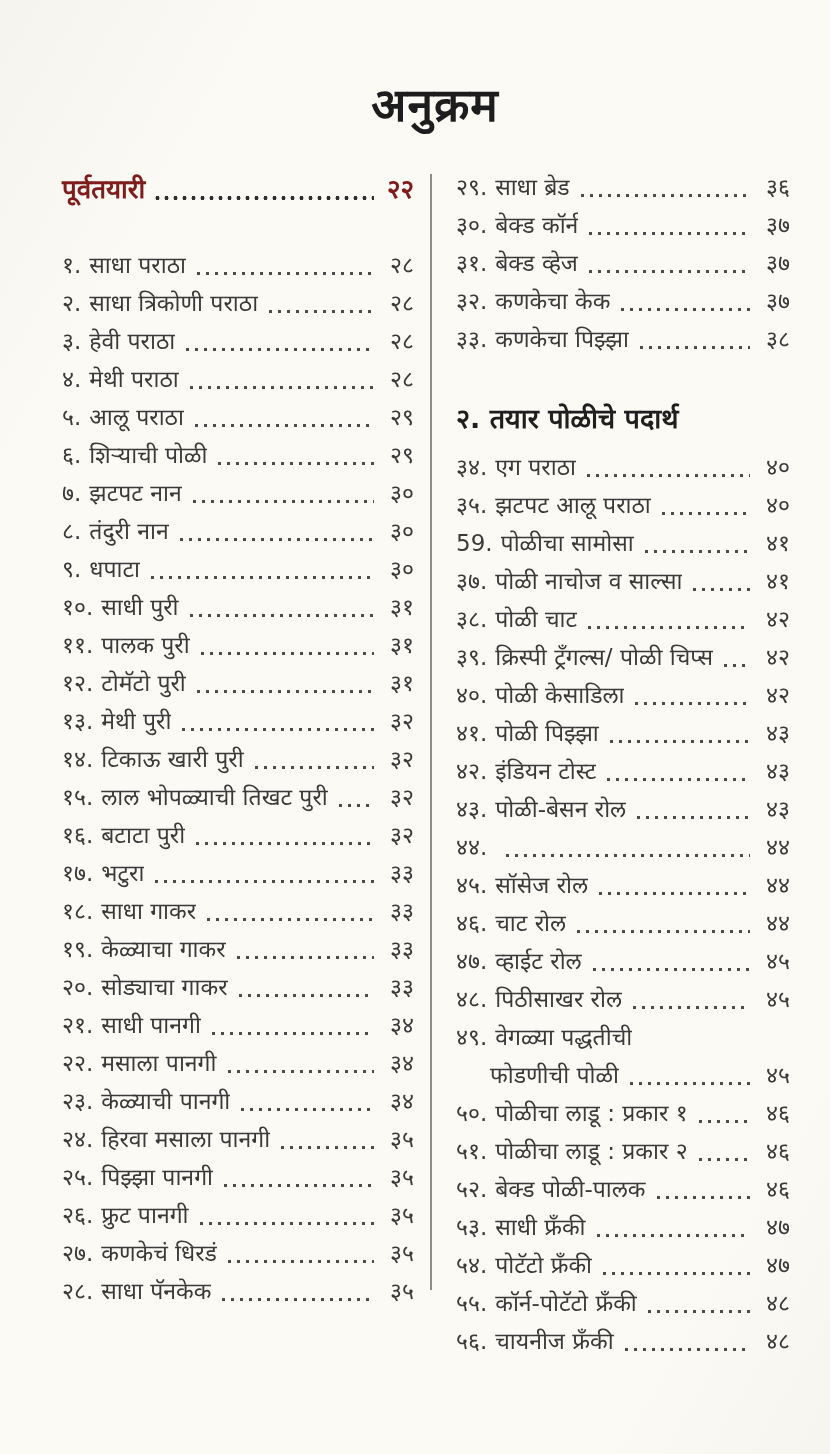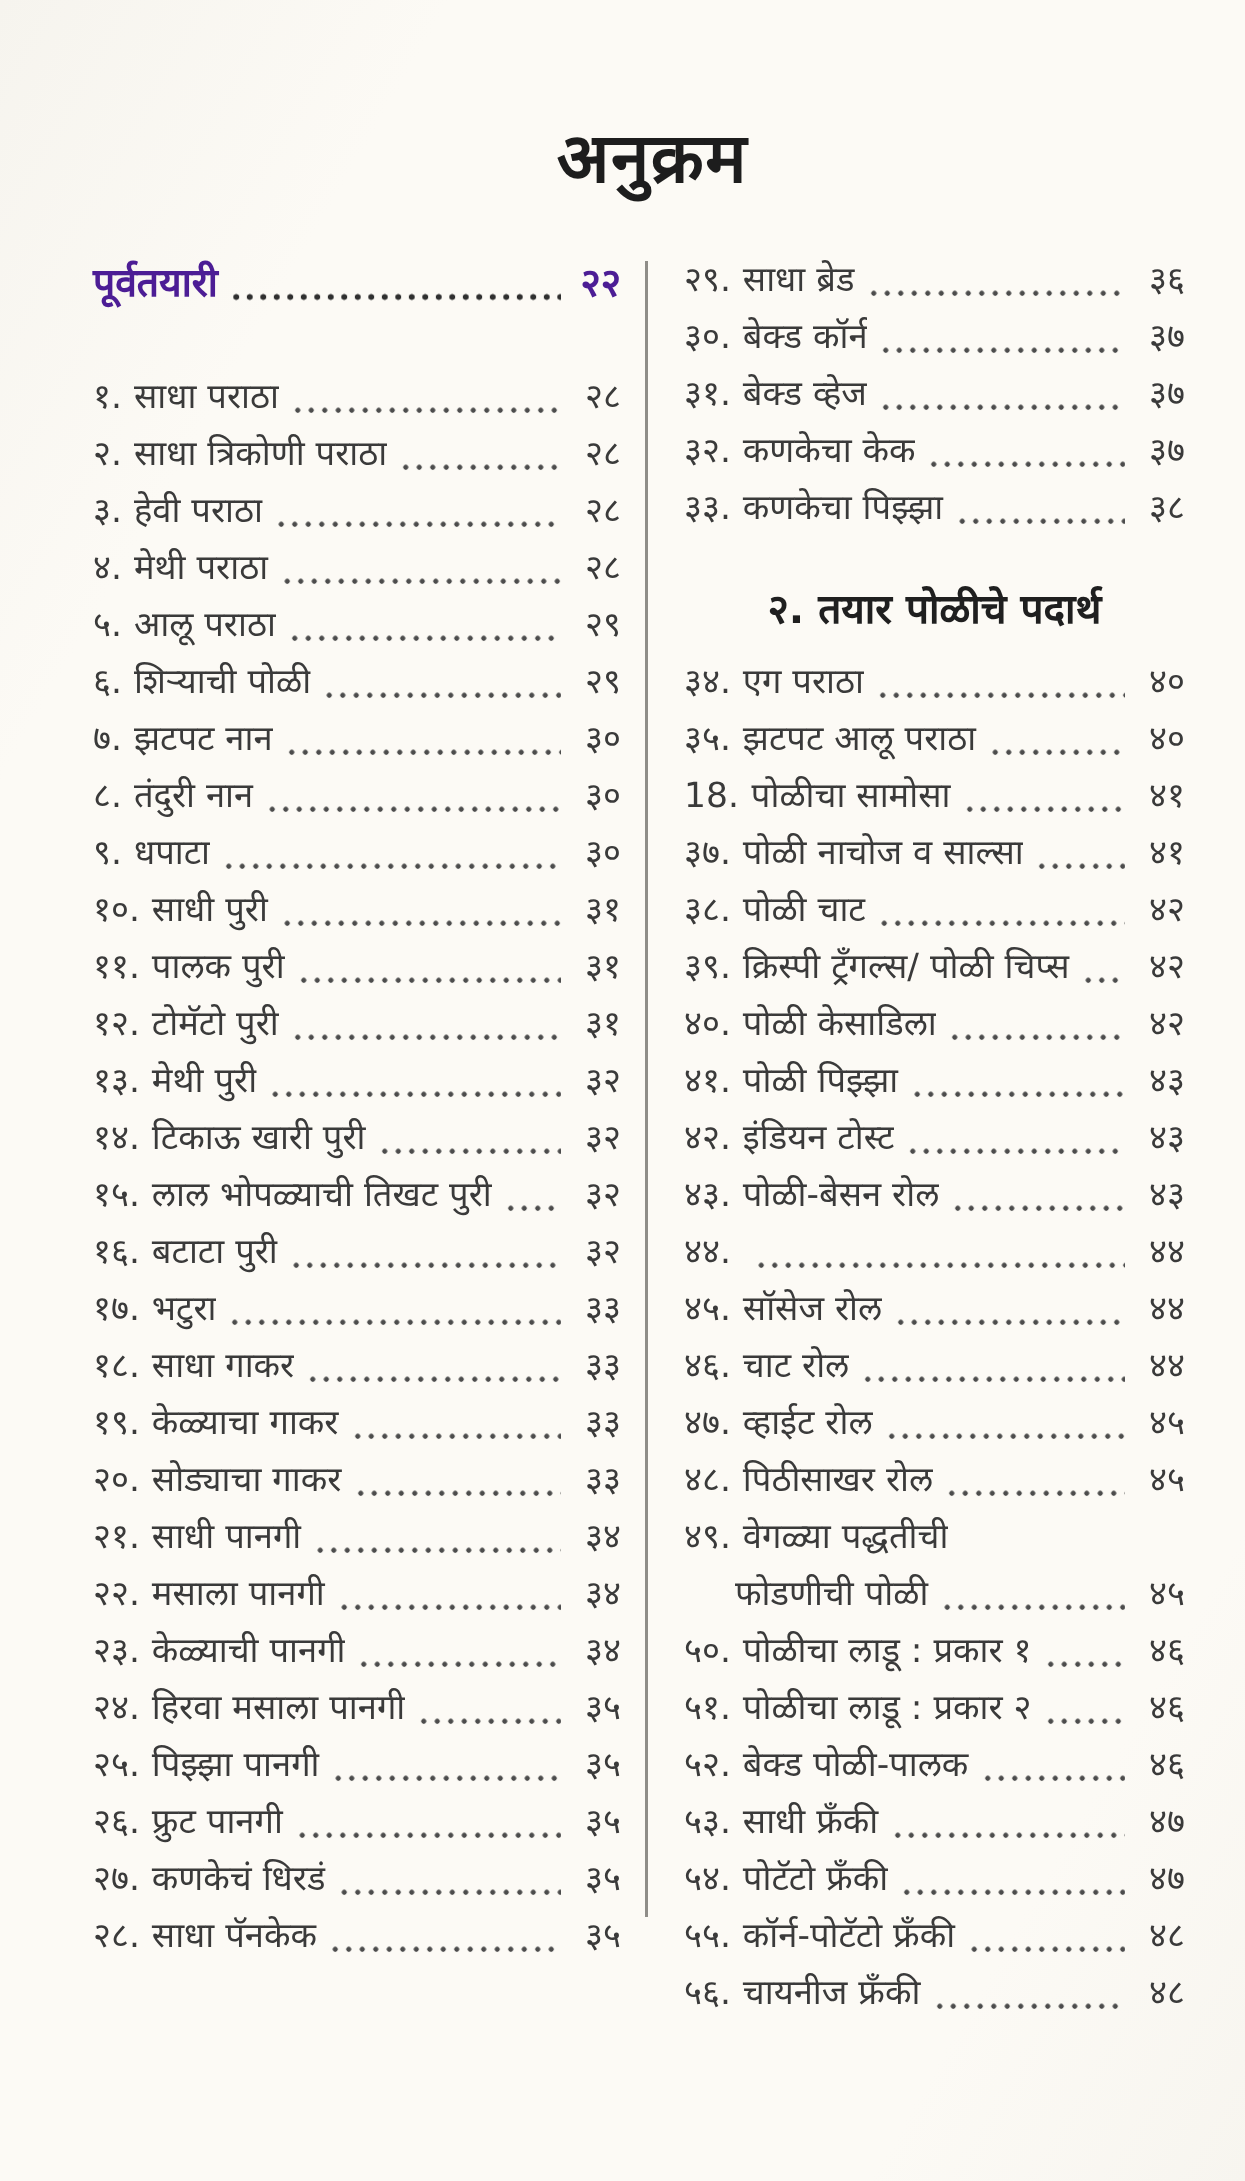--- a/index.html
+++ b/index.html
@@ -82,21 +82,21 @@
     display: flex;
     align-items: baseline;
     line-height: 38px;
   }
   .eline.cont {
     padding-left: 34px;
   }
   .pre-entry {
     font-weight: 700;
     font-size: 26px;
-    color: #4c1d95;
+    color: #7f1d1d;
     display: flex;
     align-items: baseline;
     line-height: 42px;
     margin-bottom: 36px;
   }
   .pre-entry .leader {
     background-image: radial-gradient(circle, #2f2f2f 1.8px, transparent 2.2px);
     background-size: 9px 6px;
     background-position: left bottom 9px;
   }
@@ -104,22 +104,21 @@
     font-weight: 700;
     font-size: 27px;
     color: #1f1f1f;
     line-height: 34px;
     margin: 0 0 12px 0;
   }
   .col-left .section-heading {
     margin-top: 2px;
   }
   .col-right .section-heading {
-    margin-top: 32px;
-    text-align: center;
+    margin-top: 44px;
   }
 </style>
 </head>
 <body>
 
 <div>
 
   <div class="page-title">अनुक्रम</div>
 
   <div class="columns">
@@ -349,21 +348,21 @@
             <span class="leader"></span>
             <span class="pg">४०</span>
           </div>
           <div class="entry">
             <span class="num">३५.</span>
             <span class="ttl">झटपट आलू पराठा</span>
             <span class="leader"></span>
             <span class="pg">४०</span>
           </div>
           <div class="entry">
-            <span class="num">18.</span>
+            <span class="num">59.</span>
             <span class="ttl">पोळीचा सामोसा</span>
             <span class="leader"></span>
             <span class="pg">४१</span>
           </div>
           <div class="entry">
             <span class="num">३७.</span>
             <span class="ttl">पोळी नाचोज व साल्सा</span>
             <span class="leader"></span>
             <span class="pg">४१</span>
           </div>

